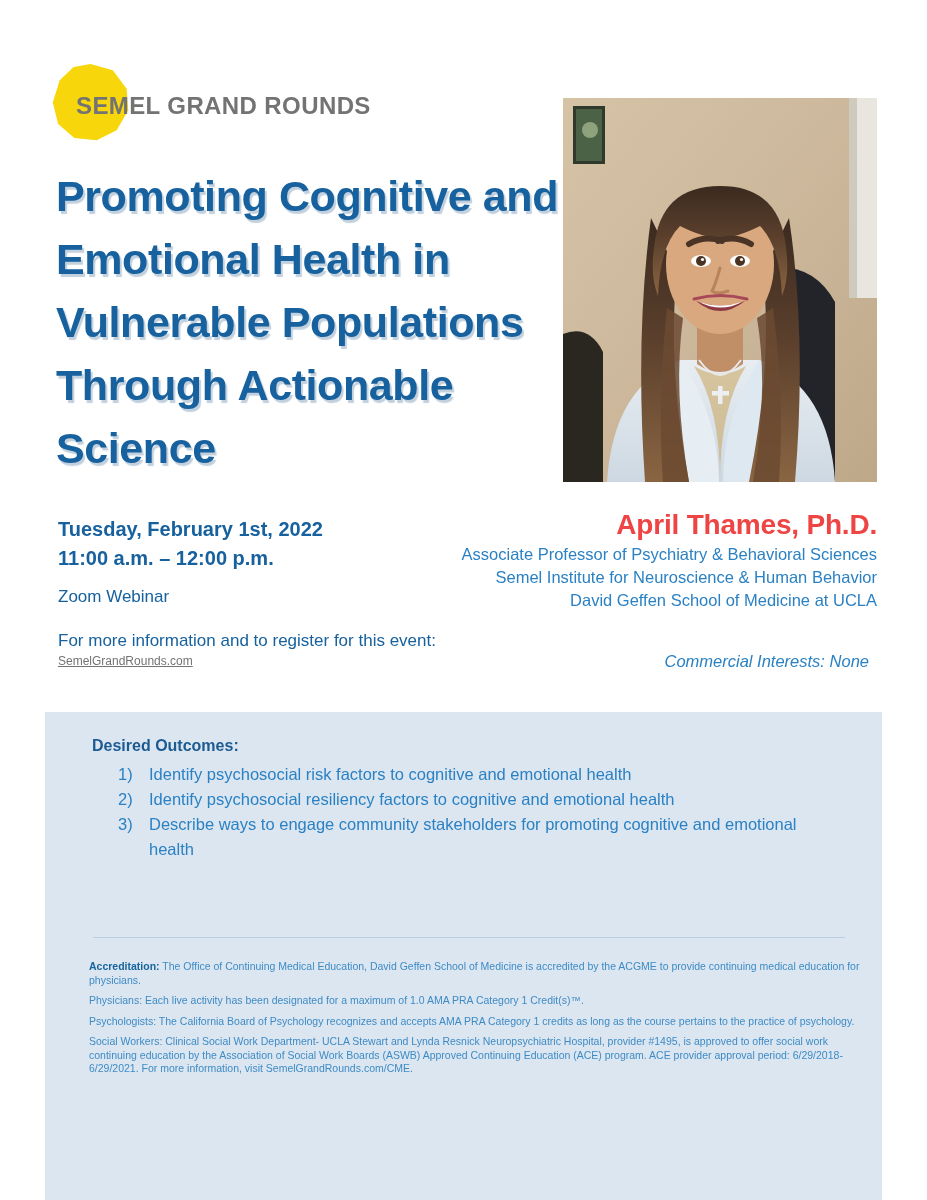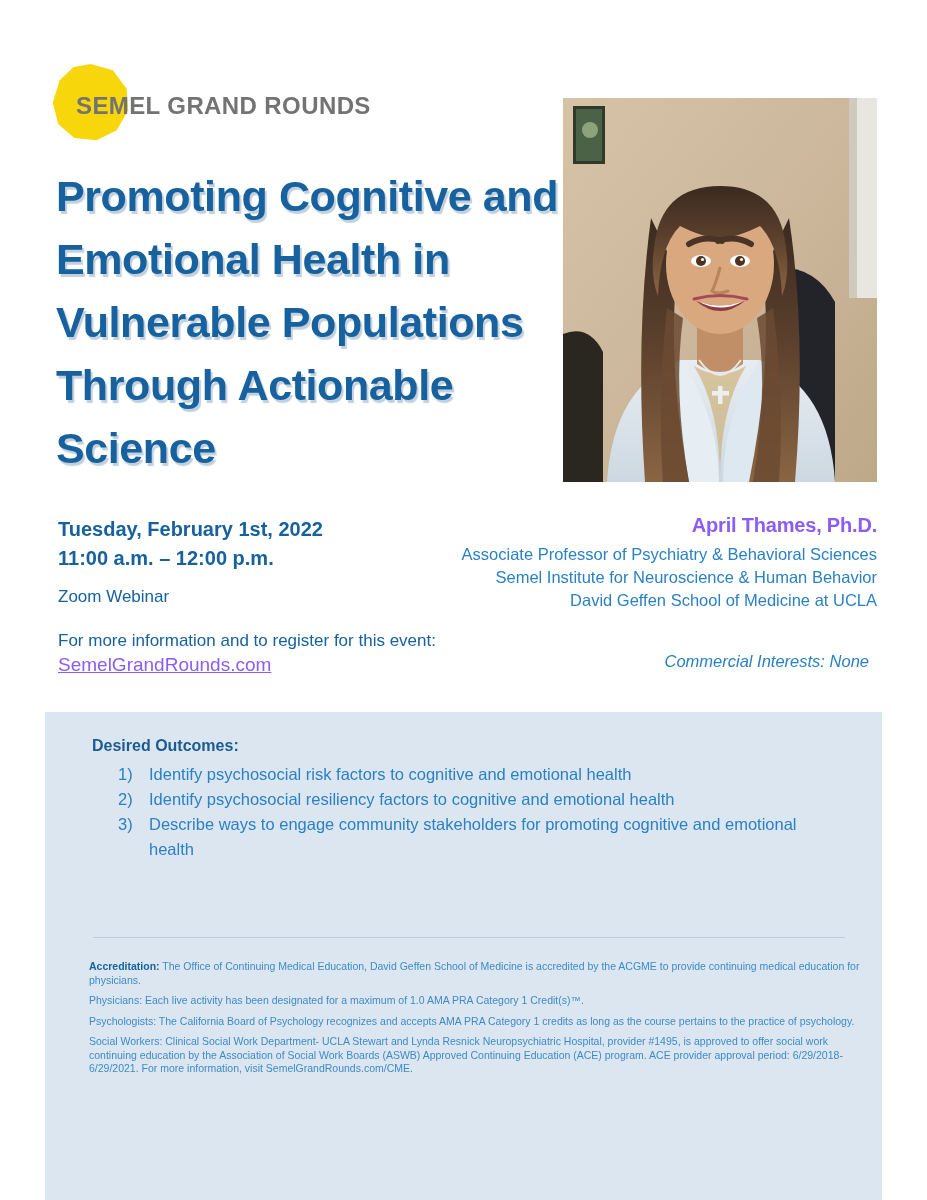--- a/index.html
+++ b/index.html
@@ -90,38 +90,38 @@
     left: 58px;
     top: 627px;
     font-size: 17px;
     line-height: 28px;
     color: #16619E;
   }
   .event-link {
     position: absolute;
     left: 58px;
     top: 654px;
-    font-size: 19px;
-    color: #8b5cf6;
+    font-size: 12px;
+    color: #737373;
     text-decoration: underline;
     cursor: pointer;
   }
 
   
   .speaker-block {
     position: absolute;
     right: 50px;
     top: 507px;
     text-align: right;
     width: 450px;
   }
   .speaker-name {
-    font-size: 20px;
-    font-weight: bold;
-    color: #8b5cf6;
+    font-size: 28px;
+    font-weight: bold;
+    color: #ef4444;
     letter-spacing: -0.2px;
     line-height: 36px;
   }
   .speaker-line {
     font-size: 16.5px;
     line-height: 23px;
     color: #2A81C4;
   }
   .commercial {
     position: absolute;

